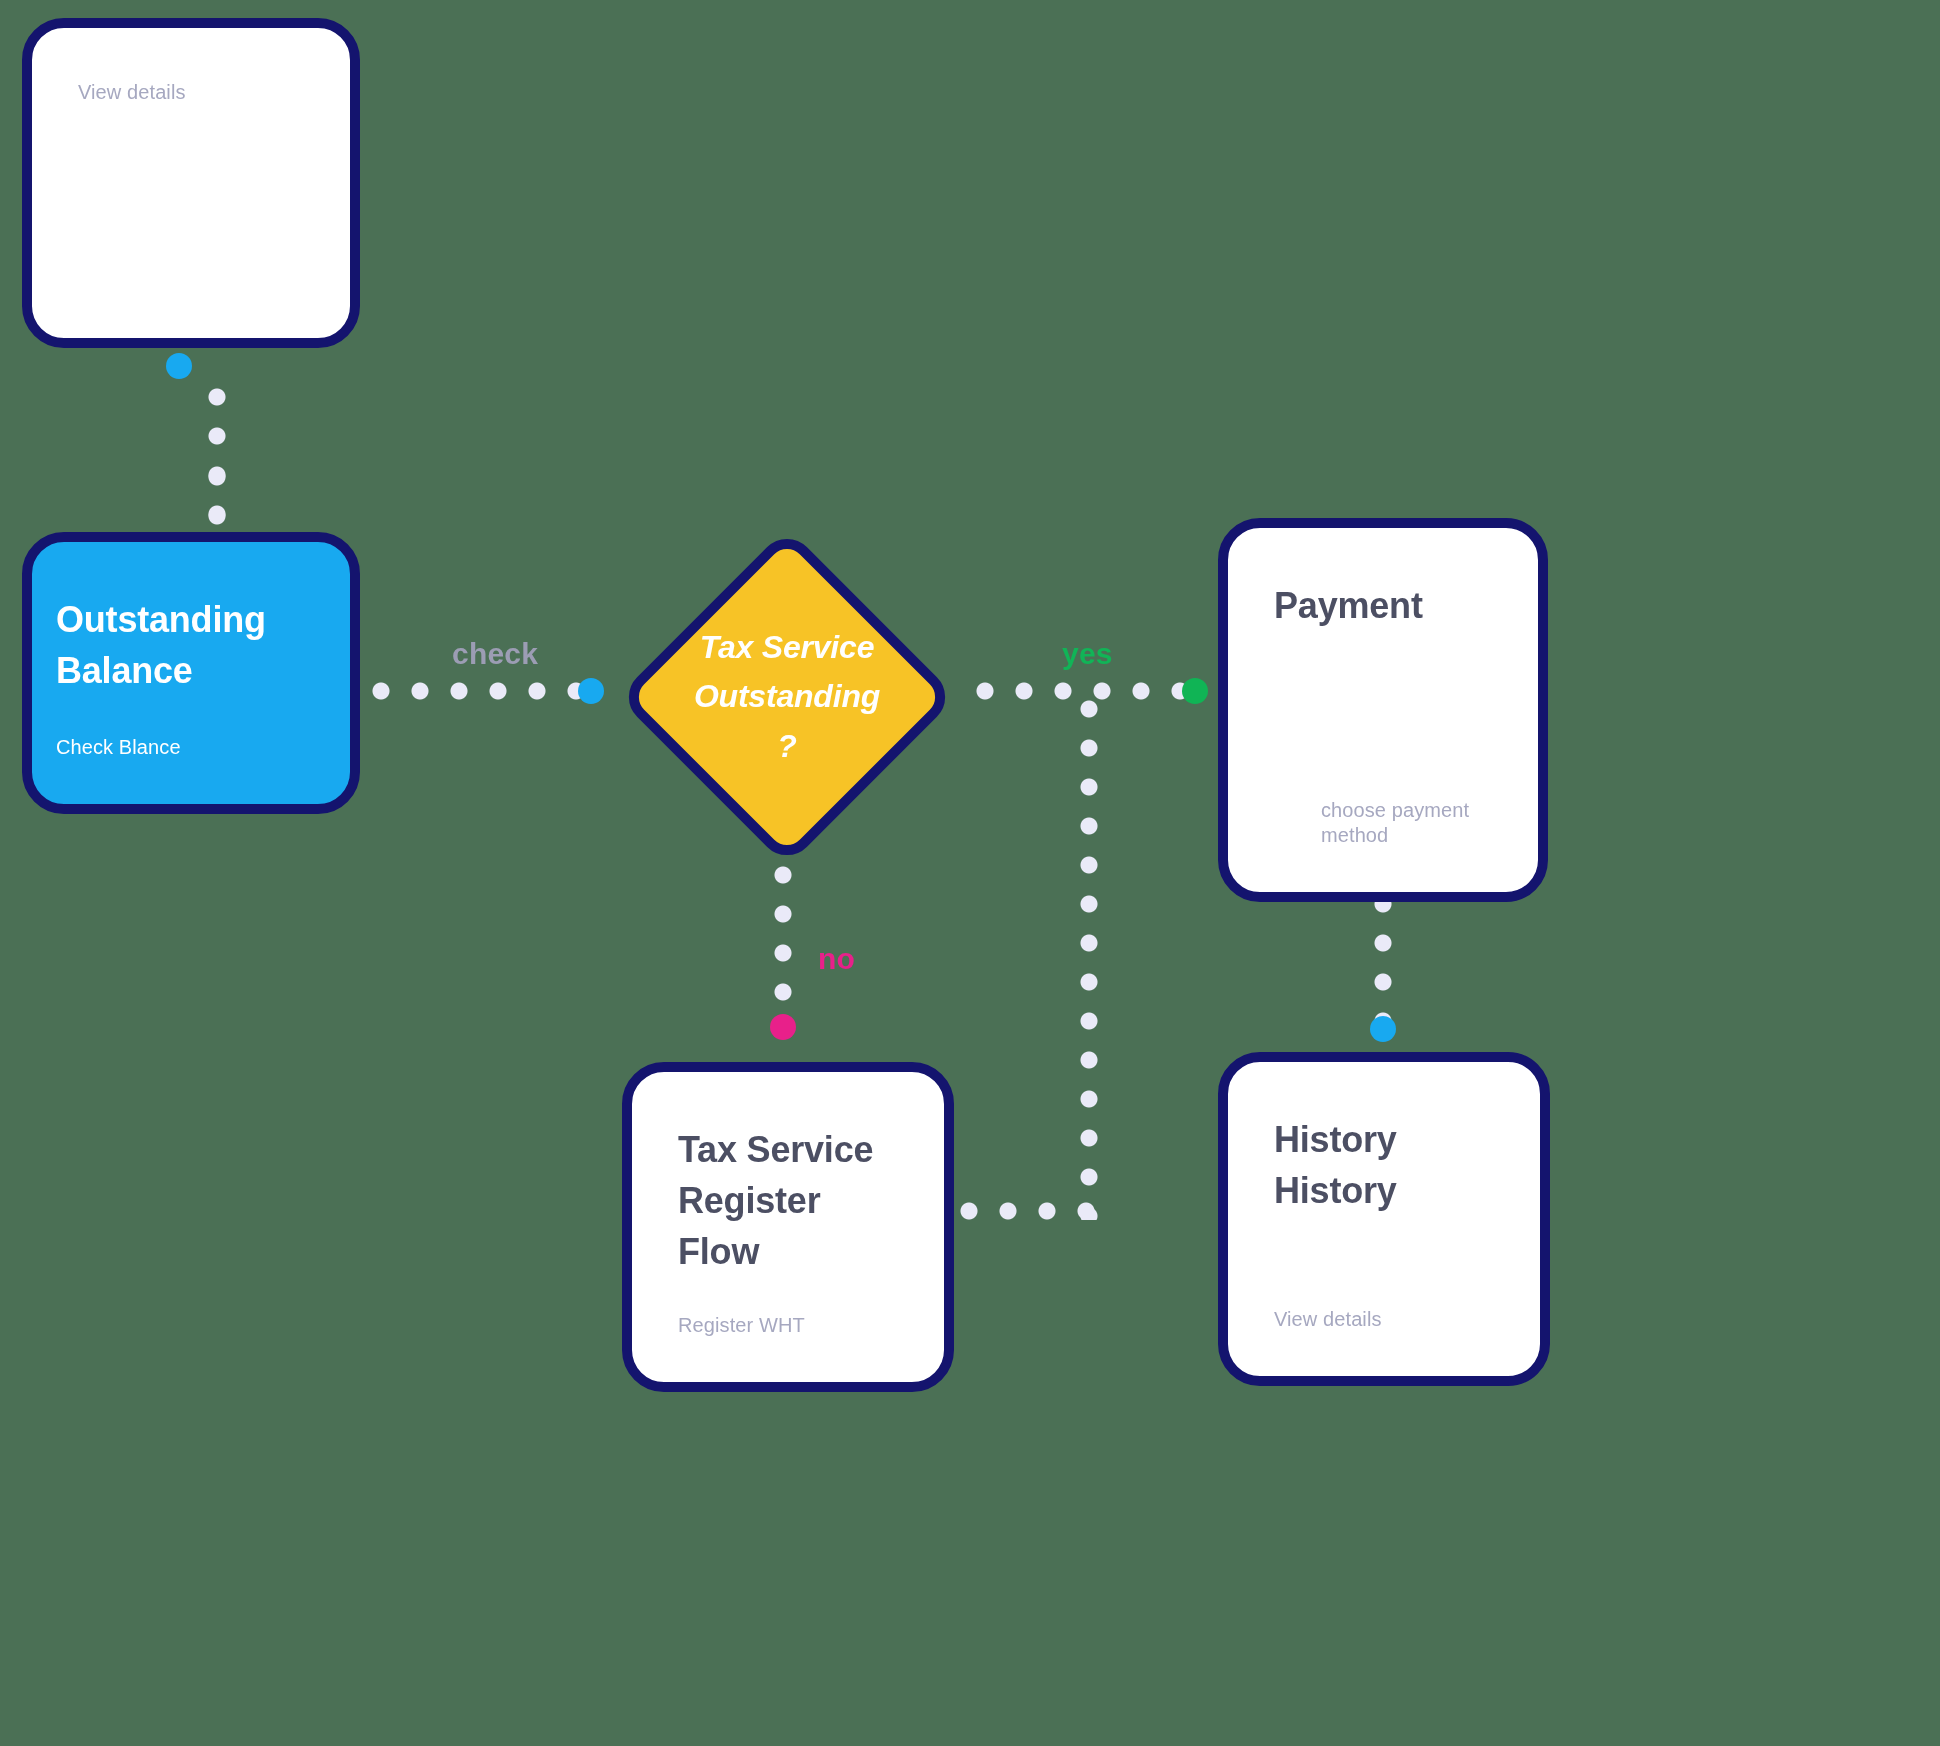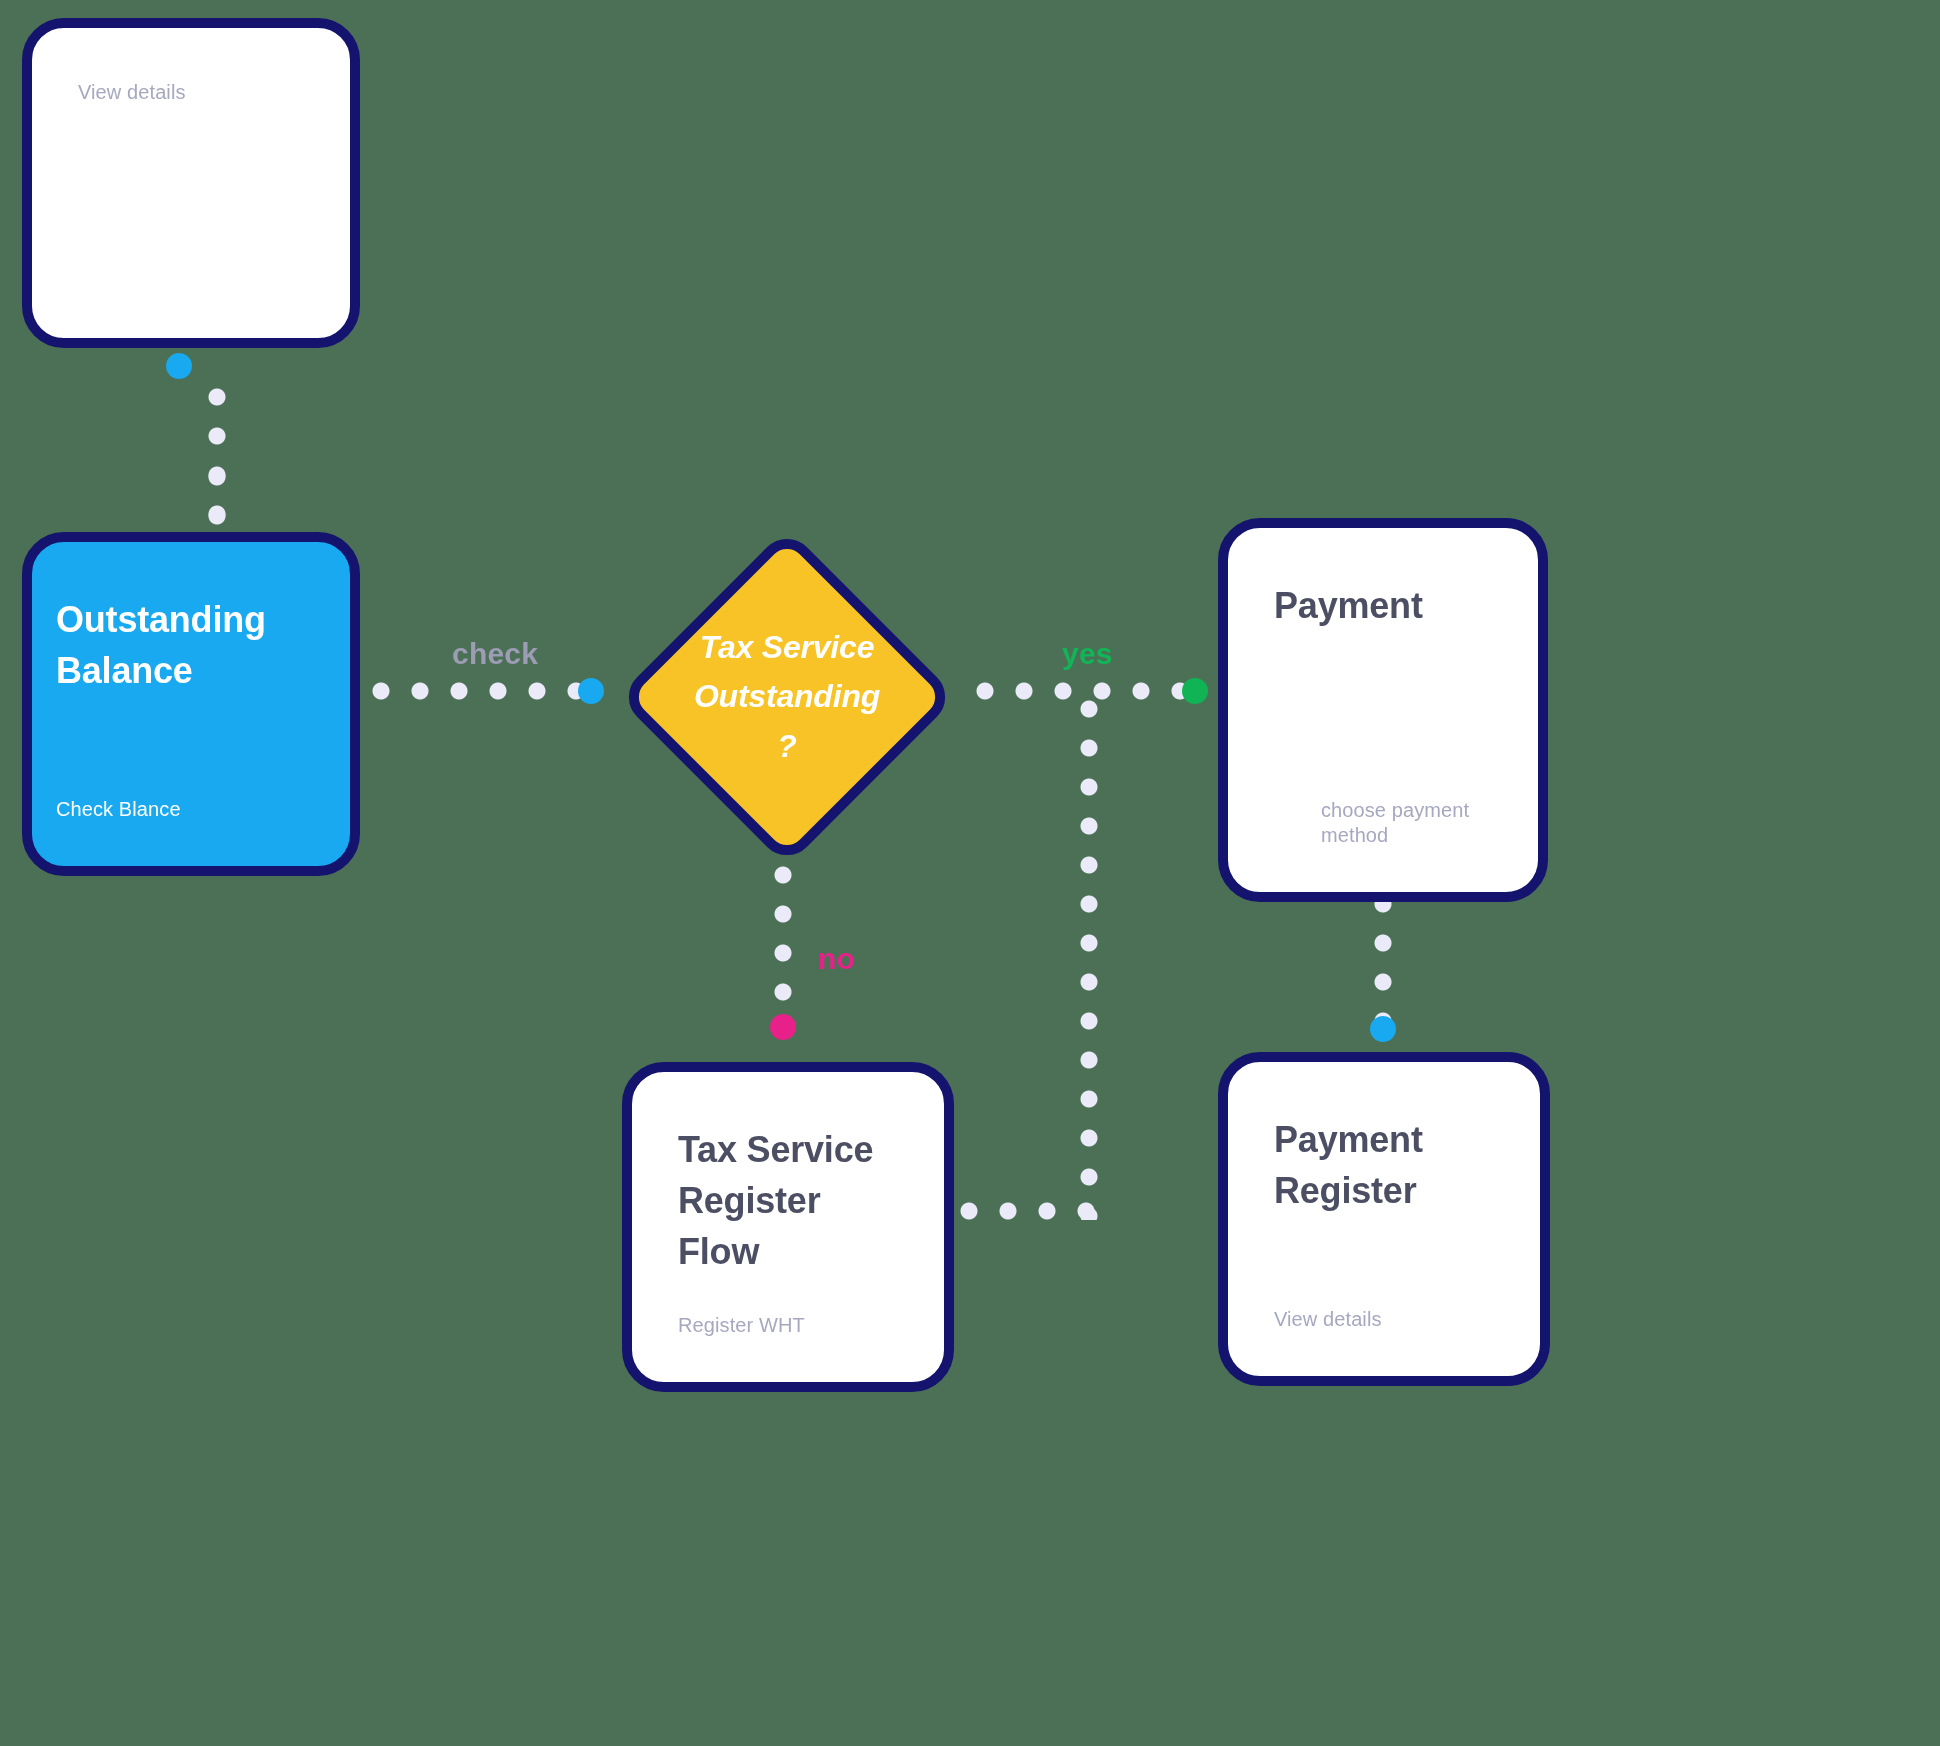--- a/index.html
+++ b/index.html
@@ -52,21 +52,21 @@
 
   
   .node.accent {
     background: #18a9f0;
   }
   .node.accent .title { color: #ffffff; }
   .node.accent .subtitle { color: #ffffff; }
 
   
   #node-invoice-history  { left: 22px;   top: 18px;   width: 338px;  height: 330px; }
-  #node-outstanding      { left: 22px;   top: 532px;  width: 338px;  height: 344px; padding-left: 24px; }
+  #node-outstanding      { left: 22px;   top: 532px;  width: 338px;  height: 282px; padding-left: 24px; }
   #node-payment          { left: 1218px; top: 518px;  width: 330px;  height: 384px; }
   #node-tax-register     { left: 622px;  top: 1062px; width: 332px;  height: 330px; }
   #node-payment-history  { left: 1218px; top: 1052px; width: 332px;  height: 334px; }
 
   
   #node-decision {
     position: absolute;
     left: 618px;
     top: 528px;
     width: 338px;
@@ -197,17 +197,17 @@
     <div class="title">Payment</div>
     <div class="subtitle" style="max-width:240px;margin-left:47px;">choose payment method</div>
   </div>
 
   <div class="node" id="node-tax-register">
     <div class="title" style="max-width:250px;">Tax Service Register Flow</div>
     <div class="subtitle">Register WHT</div>
   </div>
 
   <div class="node" id="node-payment-history">
-    <div class="title" style="max-width:210px;">Payment Register</div>
+    <div class="title" style="max-width:210px;">History History</div>
     <div class="subtitle">View details</div>
   </div>
 
 </div>
 
 </body></html>

